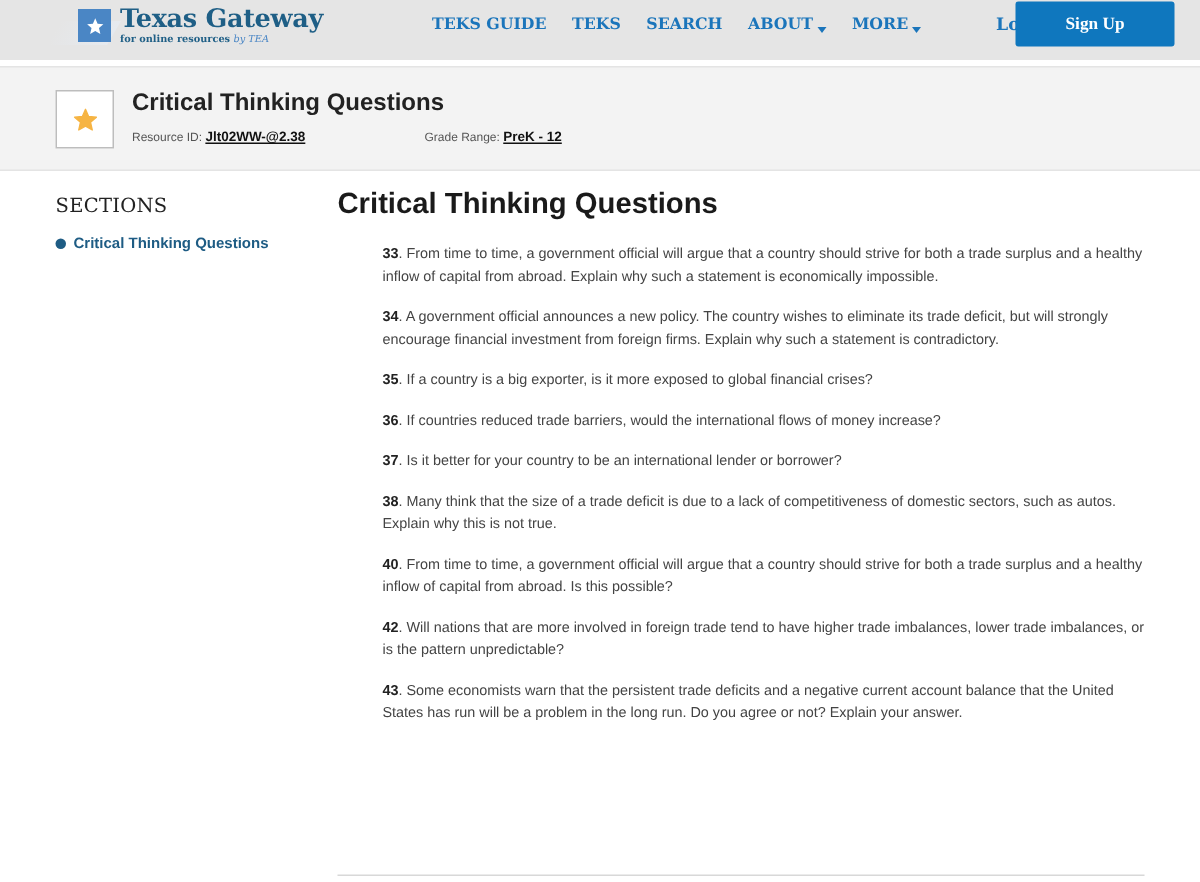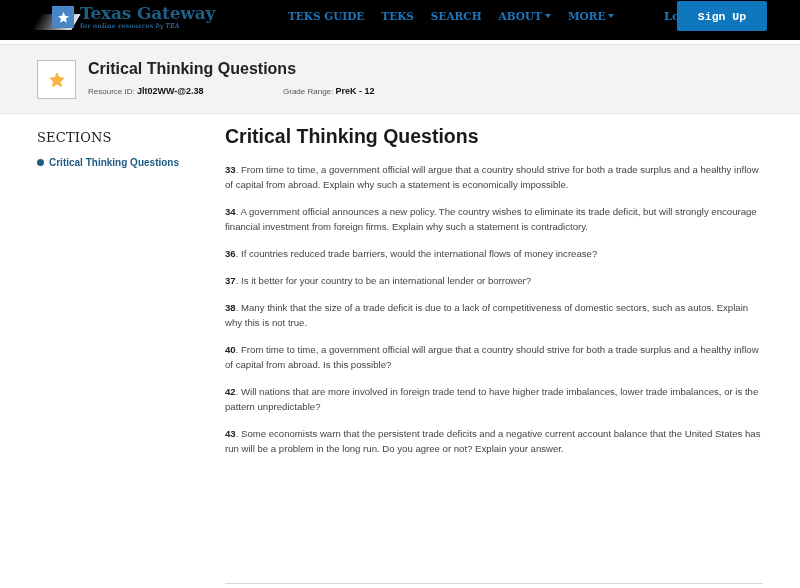--- a/index.html
+++ b/index.html
@@ -1,55 +1,55 @@
 <!DOCTYPE html>
 <html><head>
 <meta charset="utf-8">
 <style>
   * { box-sizing: border-box; margin: 0; padding: 0; }
   html, body { width: 800px; height: 588px; overflow: hidden; background: #ffffff; }
   body { font-family: "Liberation Sans", "DejaVu Sans", sans-serif; color: #333; position: relative; }
 
   
-  .topnav { position: absolute; left: 0; top: 0; width: 800px; height: 40px; background: #000000; }
+  .topnav { position: absolute; left: 0; top: 0; width: 800px; height: 40px; background: #e5e5e5; }
   .logo { position: absolute; left: 36px; top: 2px; height: 30px; display: flex; align-items: center; }
   .logo-shadow { position: absolute; left: 0; top: 12px; width: 40px; height: 16px; background: linear-gradient(90deg, rgba(220,225,232,0) 0%, #e6eaef 100%); transform: skewX(-30deg); }
   .logo-box { position: relative; width: 22px; height: 22px; background: #4a86c5; margin-left: 16px; display: flex; align-items: center; justify-content: center; }
   .logo-box svg { width: 13px; height: 13px; }
   .logo-text { margin-left: 6px; display: flex; flex-direction: column; line-height: 1; }
   .logo-title { font-family: "DejaVu Serif", serif; font-weight: bold; font-size: 17px; color: #1f5f86; letter-spacing: -0.2px; }
   .logo-sub { font-family: "DejaVu Serif", serif; font-weight: bold; font-size: 6.5px; color: #1f5f86; margin-top: 1px; }
   .logo-sub .by { font-style: italic; font-weight: normal; color: #4a86c5; }
 
   .nav-links { position: absolute; top: 0; left: 288px; height: 32px; display: flex; align-items: center; }
-  .nav-link { font-family: "DejaVu Serif", serif; font-weight: bold; font-size: 10.5px; color: #1b75bb; margin-right: 17px; white-space: nowrap; cursor: pointer; display: flex; align-items: center; }
+  .nav-link { font-family: "DejaVu Serif", serif; font-weight: bold; font-size: 10.5px; color: #1b75bb; margin-right: 17px; white-space: nowrap; cursor: pointer; display: flex; align-items: flex-end; }
   .caret { display: inline-block; width: 0; height: 0; border-left: 3px solid transparent; border-right: 3px solid transparent; border-top: 4px solid #1b75bb; margin-left: 3px; }
   .login { position: absolute; left: 616px; top: 0; height: 32px; display: flex; align-items: center; font-family: "DejaVu Serif", serif; font-size: 11.5px; font-weight: bold; color: #1b75bb; cursor: pointer; margin-left: 48px; }
-  .signup { position: absolute; left: 677px; top: 1px; width: 90px; height: 30px; background: #0f77be; border-radius: 2px; color: #fff; font-family: Liberation Mono, monospace; font-weight: bold; font-size: 11.5px; display: flex; align-items: center; justify-content: center; cursor: pointer; }
+  .signup { position: absolute; left: 677px; top: 1px; width: 106px; height: 30px; background: #0f77be; border-radius: 2px; color: #fff; font-family: Liberation Serif, serif; font-weight: bold; font-size: 11.5px; display: flex; align-items: center; justify-content: center; cursor: pointer; }
 
   
   .band { position: absolute; left: 0; top: 44px; width: 800px; height: 70px; background: #f3f3f3; border-top: 1px solid #e4e4e4; border-bottom: 1px solid #e4e4e4; }
   .star-box { position: absolute; left: 37px; top: 15px; width: 39px; height: 39px; background: #fff; border: 1px solid #bdbdbd; display: flex; align-items: center; justify-content: center; }
   .star-box svg { width: 18px; height: 18px; }
   .res-title { position: absolute; left: 88px; top: 15px; font-size: 16px; font-weight: bold; color: #222; }
   .res-meta { position: absolute; top: 41px; font-size: 8px; color: #555; white-space: nowrap; }
-  .res-meta b { font-size: 9px; color: #111; font-weight: bold; }
+  .res-meta b { font-size: 9px; color: #111; font-weight: bold; text-decoration: underline; }
   .res-id { left: 88px; }
   .res-grade { left: 283px; }
 
   
   .sidebar { position: absolute; left: 37px; top: 130px; width: 170px; }
   .sections-label { font-family: "DejaVu Serif", serif; font-size: 13px; color: #222; letter-spacing: 0.2px; }
   .section-item { margin-top: 12px; display: flex; align-items: center; font-size: 10px; font-weight: bold; color: #1e5c84; cursor: pointer; }
   .dot { width: 7px; height: 7px; border-radius: 50%; background: #1e5c84; margin-right: 5px; }
 
   
   .main { position: absolute; left: 225px; top: 125px; width: 540px; }
   .main-title { font-size: 19.5px; font-weight: bold; color: #1a1a1a; margin-bottom: 14px; }
-  .q { font-size: 9.6px; line-height: 15px; color: #444; margin-bottom: 12px; }
+  .q { font-size: 9.6px; line-height: 15px; color: #444; margin-bottom: 12px; margin-left: 30px; }
   .q b { color: #222; }
   .divider { position: absolute; left: 225px; top: 583px; width: 538px; height: 1px; background: #d8d8d8; }
 </style>
 </head>
 <body>
 
 <div class="topnav">
   <div class="logo">
     <div class="logo-shadow"></div>
     <div class="logo-box">
@@ -109,20 +109,21 @@
   <div class="section-item">
     <span class="dot"></span>
     <span>Critical Thinking Questions</span>
   </div>
 </div>
 
 <div class="main">
   <h1 class="main-title">Critical Thinking Questions</h1>
   <p class="q"><b>33</b><span>. From time to time, a government official will argue that a country should strive for both a trade surplus and a healthy inflow of capital from abroad. Explain why such a statement is economically impossible.</span></p>
   <p class="q"><b>34</b><span>. A government official announces a new policy. The country wishes to eliminate its trade deficit, but will strongly encourage financial investment from foreign firms. Explain why such a statement is contradictory.</span></p>
+  <p class="q"><b>35</b><span>. If a country is a big exporter, is it more exposed to global financial crises?</span></p>
   <p class="q"><b>36</b><span>. If countries reduced trade barriers, would the international flows of money increase?</span></p>
   <p class="q"><b>37</b><span>. Is it better for your country to be an international lender or borrower?</span></p>
   <p class="q"><b>38</b><span>. Many think that the size of a trade deficit is due to a lack of competitiveness of domestic sectors, such as autos. Explain why this is not true.</span></p>
   <p class="q"><b>40</b><span>. From time to time, a government official will argue that a country should strive for both a trade surplus and a healthy inflow of capital from abroad. Is this possible?</span></p>
   <p class="q"><b>42</b><span>. Will nations that are more involved in foreign trade tend to have higher trade imbalances, lower trade imbalances, or is the pattern unpredictable?</span></p>
   <p class="q"><b>43</b><span>. Some economists warn that the persistent trade deficits and a negative current account balance that the United States has run will be a problem in the long run. Do you agree or not? Explain your answer.</span></p>
 </div>
 <div class="divider"></div>
 
 </body></html>

